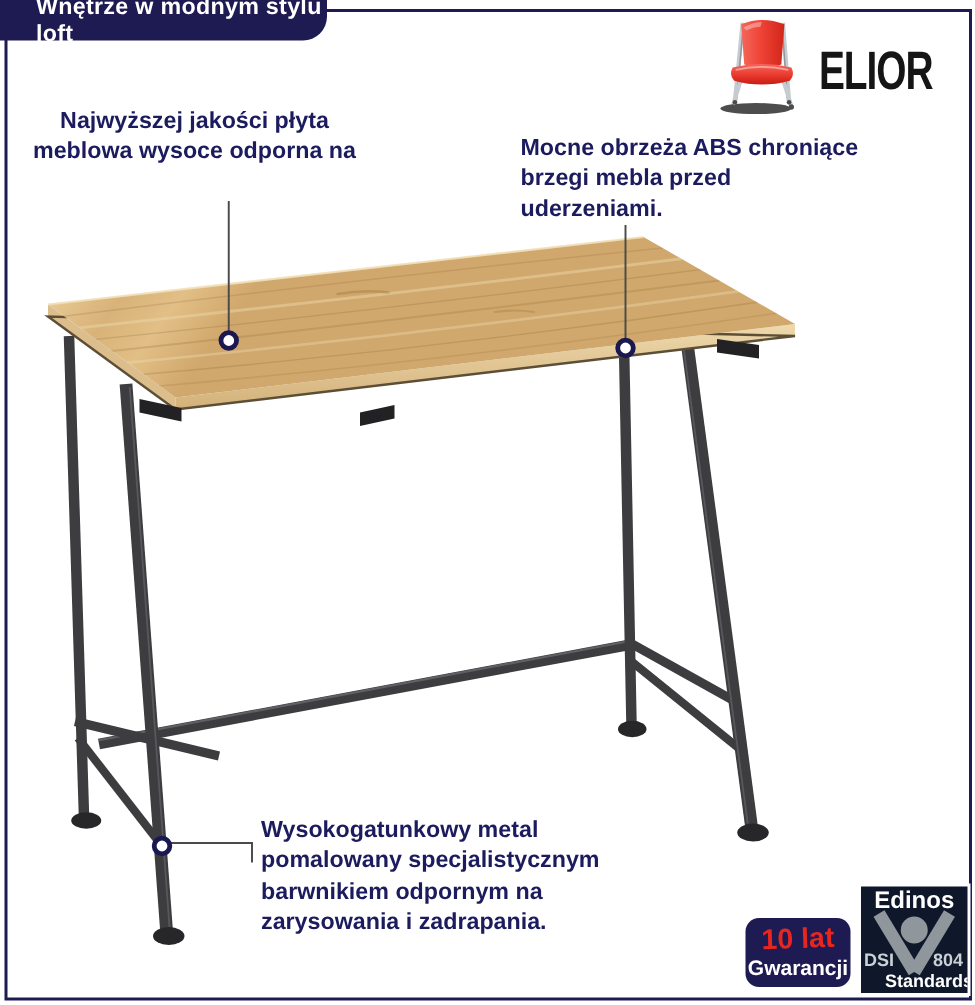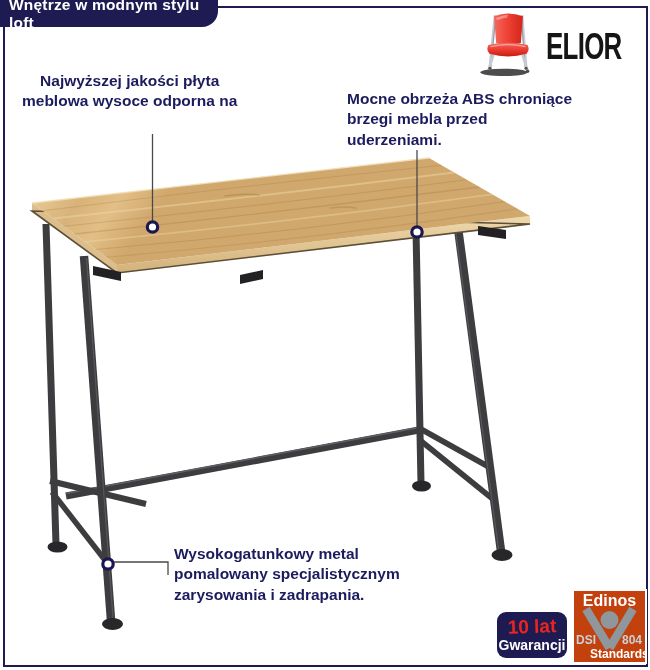--- a/index.html
+++ b/index.html
@@ -9,21 +9,21 @@
   }
   
   #frame{
     position:absolute;left:3px;top:6px;width:641px;height:657px;
     border:2px solid #1e1b52;z-index:1;
   }
   
   #header-tab{
     position:absolute;left:0;top:0;width:218px;height:27px;
     background:#1e1b52;border-radius:0 0 16px 0;z-index:3;
-    display:flex;align-items:center;padding-left:9px;box-sizing:border-box;
+    display:flex;align-items:center;padding-left:24px;box-sizing:border-box;
   }
   #header-tab span{color:#fff;font-weight:bold;font-size:15.5px;letter-spacing:.2px;}
   
   #brand{position:absolute;right:6px;top:8px;width:168px;height:72px;z-index:3;}
   #brand-chair{position:absolute;left:2px;top:1px;}
   #brand-name{
     position:absolute;left:70px;top:18px;color:#151515;font-weight:bold;
     font-size:36px;letter-spacing:-1px;transform:scaleX(.72);transform-origin:left center;
     white-space:nowrap;
   }
@@ -37,21 +37,21 @@
   #desk-layer{position:absolute;left:0;top:0;z-index:2;}
   
   #badge-warranty{
     position:absolute;left:497px;top:612px;width:70px;height:46px;background:#1e1b52;
     border-radius:9px;box-shadow:0 0 0 2px #fff;z-index:5;text-align:center;
     display:flex;flex-direction:column;justify-content:center;
   }
   #badge-warranty .w1{color:#e8251f;font-weight:bold;font-size:19px;transform:rotate(-2deg);line-height:1;}
   #badge-warranty .w2{color:#fff;font-weight:bold;font-size:14px;line-height:1.2;margin-top:1px;}
   #badge-edinos{
-    position:absolute;left:574px;top:591px;width:71px;height:71px;background:#c2410c;
+    position:absolute;left:574px;top:591px;width:71px;height:71px;background:#0f172a;
     box-shadow:0 0 0 2px #fff;z-index:5;overflow:hidden;
   }
   #badge-edinos .e-brand{position:absolute;top:1px;left:0;right:0;text-align:center;color:#fff;font-weight:bold;font-size:16px;z-index:2;}
   #edinos-logo{position:absolute;left:7px;top:15px;z-index:1;}
   #badge-edinos .e-left{position:absolute;left:2px;top:42px;color:#c9d0d6;font-weight:bold;font-size:12px;z-index:2;}
   #badge-edinos .e-right{position:absolute;right:3px;top:42px;color:#c9d0d6;font-weight:bold;font-size:12px;z-index:2;}
   #badge-edinos .e-bottom{position:absolute;bottom:1px;left:0;right:0;text-align:center;color:#fff;font-weight:bold;font-size:12px;z-index:2;margin-left:16px;}
 </style>
 </head>
 <body>
@@ -102,20 +102,21 @@
     <span>meblowa wysoce odporna na</span>
   </div>
   <div id="ann-top-right" class="annotation">
     <span>Mocne obrzeża ABS chroniące</span>
     <span>brzegi mebla przed</span>
     <span>uderzeniami.</span>
   </div>
   <div id="ann-bottom" class="annotation">
     <span>Wysokogatunkowy metal</span>
     <span>pomalowany specjalistycznym</span>
+    <span>barwnikiem odpornym na</span>
     <span>zarysowania i zadrapania.</span>
   </div>
 
   <svg id="desk-layer" width="650" height="670" viewBox="0 0 650 670">
     <defs>
       <linearGradient id="woodTop" x1="32" y1="203" x2="117" y2="265" gradientUnits="userSpaceOnUse">
         <stop offset="0" stop-color="#e7c893"></stop>
         <stop offset="0.35" stop-color="#d8b279"></stop>
         <stop offset="0.65" stop-color="#e2bf86"></stop>
         <stop offset="1" stop-color="#d0a76c"></stop>

